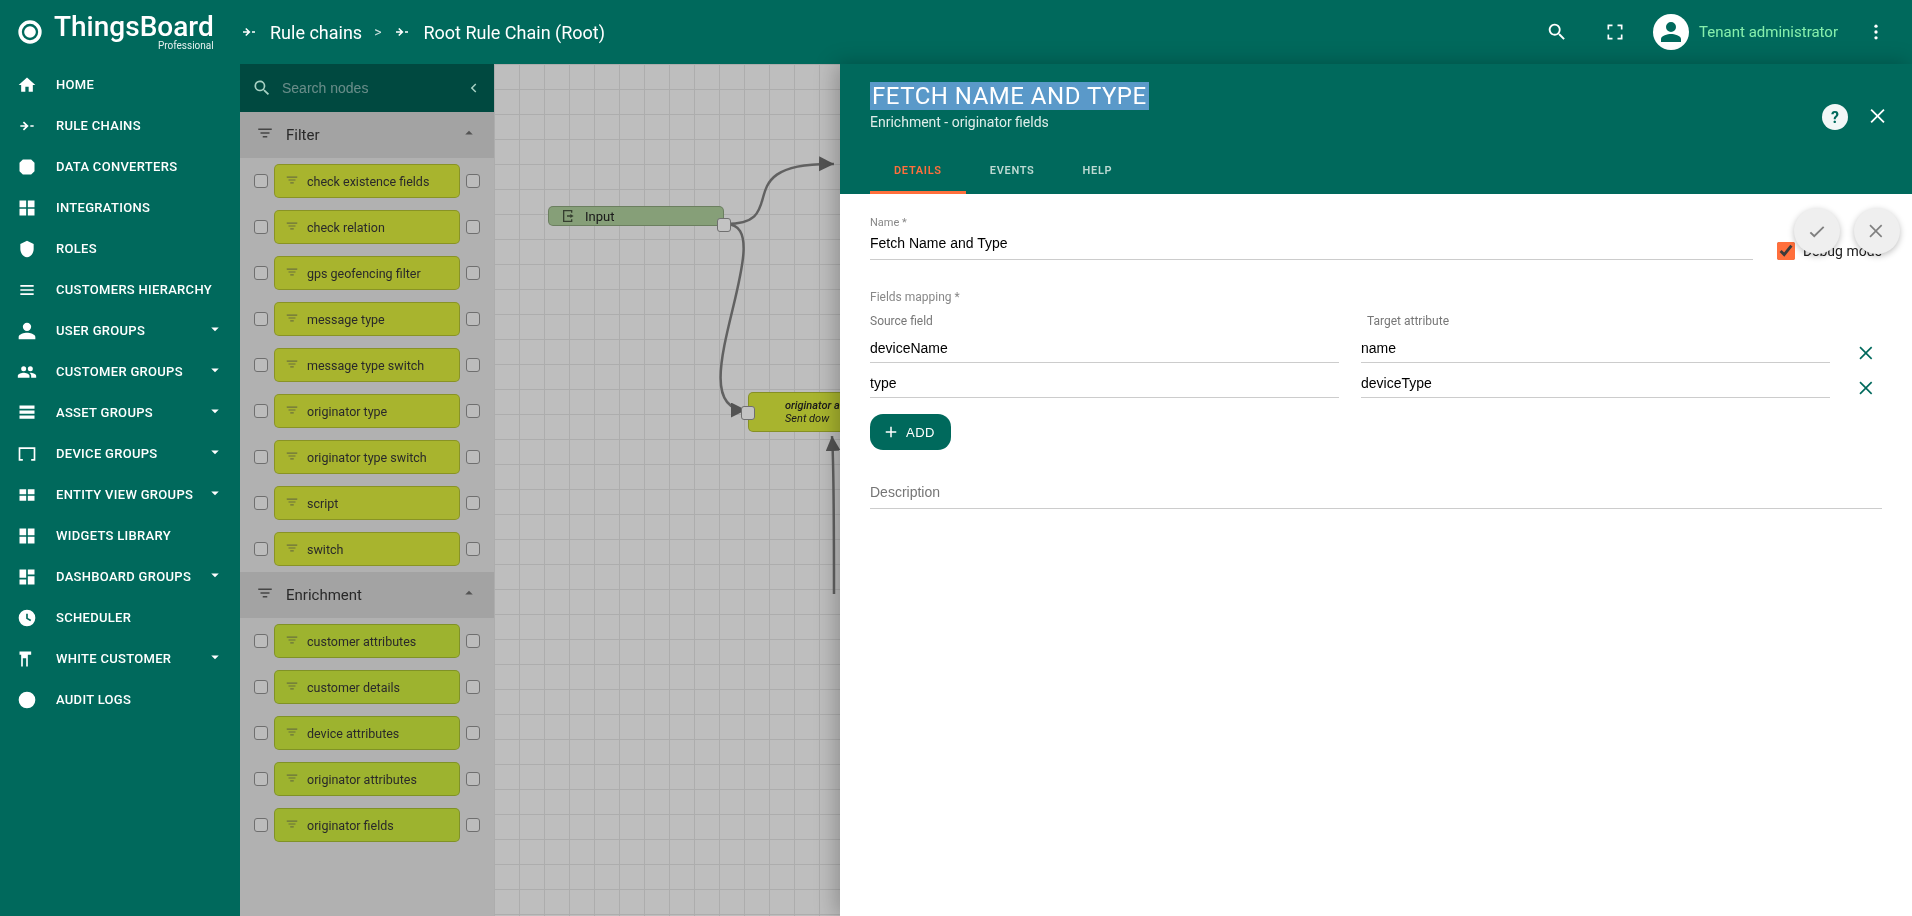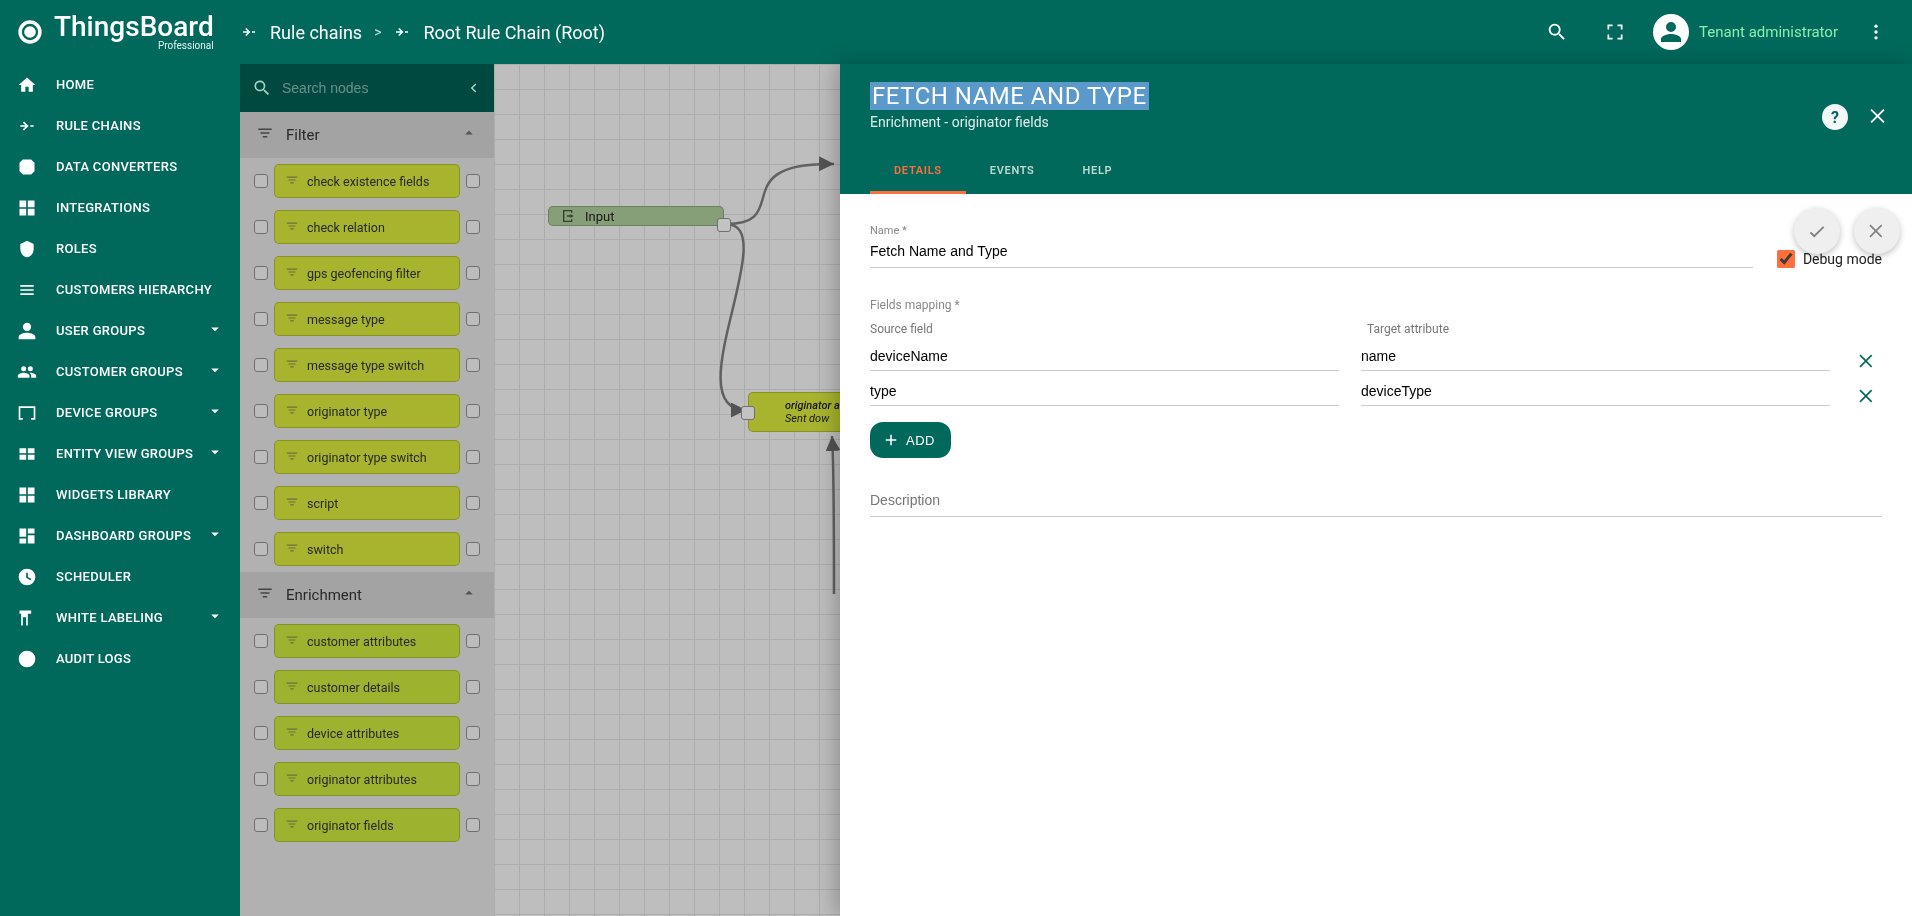--- a/index.html
+++ b/index.html
@@ -72,21 +72,21 @@
   .hdr-close svg { fill: #fff; }
   .panel-tabs { display: flex; margin-top: 20px; }
   .panel-tab { padding: 14px 24px; font-size: 11px; font-weight: 600; letter-spacing: .7px; color: #bcd9d2; cursor: pointer; border-bottom: 3px solid transparent; }
   .panel-tab.active { color: #ff6f3c; border-bottom-color: #ff6f3c; }
 
   
   .fab-row { position: absolute; top: 144px; right: 12px; display: flex; gap: 14px; z-index: 25; }
   .fab { width: 46px; height: 46px; border-radius: 50%; background: #efefef; box-shadow: 0 2px 6px rgba(0,0,0,.25); display: flex; align-items: center; justify-content: center; cursor: pointer; }
   .fab svg { fill: #808080; }
 
-  .panel-body { flex: 1; overflow-y: auto; padding: 30px 30px 30px 30px; }
+  .panel-body { flex: 1; overflow-y: auto; padding: 22px 30px 30px 30px; }
   .field-label { font-size: 11px; color: #888; }
   .text-input { width: 100%; border: none; border-bottom: 1px solid #ccc; padding: 6px 0 8px 0; font-size: 14px; outline: none; }
   .name-row { display: flex; align-items: flex-end; gap: 24px; margin-bottom: 30px; }
   .name-field { flex: 1; }
   .debug { display: flex; align-items: center; gap: 8px; font-size: 14px; white-space: nowrap; }
   .debug input { accent-color: #ff6f3c; width: 18px; height: 18px; }
   .section-label { font-size: 12px; color: #888; margin-bottom: 10px; }
   .map-headers { display: flex; gap: 22px; font-size: 12px; color: #777; margin-bottom: 6px; padding-right: 40px; }
   .map-headers > div { flex: 1; }
   .map-row { display: flex; gap: 22px; align-items: flex-end; margin-bottom: 6px; }
@@ -223,20 +223,31 @@
         </svg>
       </span>
       <span>CUSTOMER GROUPS</span>
       <span class="chev"><svg width="18" height="18" viewBox="0 0 24 24" fill="#fff">
           <path d="M7 10l5 5 5-5z"></path>
         </svg></span>
     </div>
     <div class="menu-item">
       <span class="mi-icon">
         <svg width="20" height="20" viewBox="0 0 24 24">
+          <path d="M3 3h18v4H3V3zm0 6h18v4H3V9zm0 6h18v4H3v-4z"></path>
+        </svg>
+      </span>
+      <span>ASSET GROUPS</span>
+      <span class="chev"><svg width="18" height="18" viewBox="0 0 24 24" fill="#fff">
+          <path d="M7 10l5 5 5-5z"></path>
+        </svg></span>
+    </div>
+    <div class="menu-item">
+      <span class="mi-icon">
+        <svg width="20" height="20" viewBox="0 0 24 24">
           <path d="M4 6h16v12H4zM2 4v16h20V4H2zm5 14h10v2H7z"></path>
         </svg>
       </span>
       <span>DEVICE GROUPS</span>
       <span class="chev"><svg width="18" height="18" viewBox="0 0 24 24" fill="#fff">
           <path d="M7 10l5 5 5-5z"></path>
         </svg></span>
     </div>
     <div class="menu-item">
       <span class="mi-icon">
@@ -275,21 +286,21 @@
         </svg>
       </span>
       <span>SCHEDULER</span>
     </div>
     <div class="menu-item">
       <span class="mi-icon">
         <svg width="20" height="20" viewBox="0 0 24 24">
           <path d="M3 3h14v4h-4v14h-2V11H7v10H5V7H3z"></path>
         </svg>
       </span>
-      <span>WHITE LABELING</span>
+      <span>WHITE CUSTOMER</span>
       <span class="chev"><svg width="18" height="18" viewBox="0 0 24 24" fill="#fff">
           <path d="M7 10l5 5 5-5z"></path>
         </svg></span>
     </div>
     <div class="menu-item">
       <span class="mi-icon">
         <svg width="20" height="20" viewBox="0 0 24 24">
           <path d="M12 2a10 10 0 1 0 0 20 10 10 0 0 0 0-20zm1 5h-2v6l5 3 1-1.7-4-2.3V7z"></path>
         </svg>
       </span>

